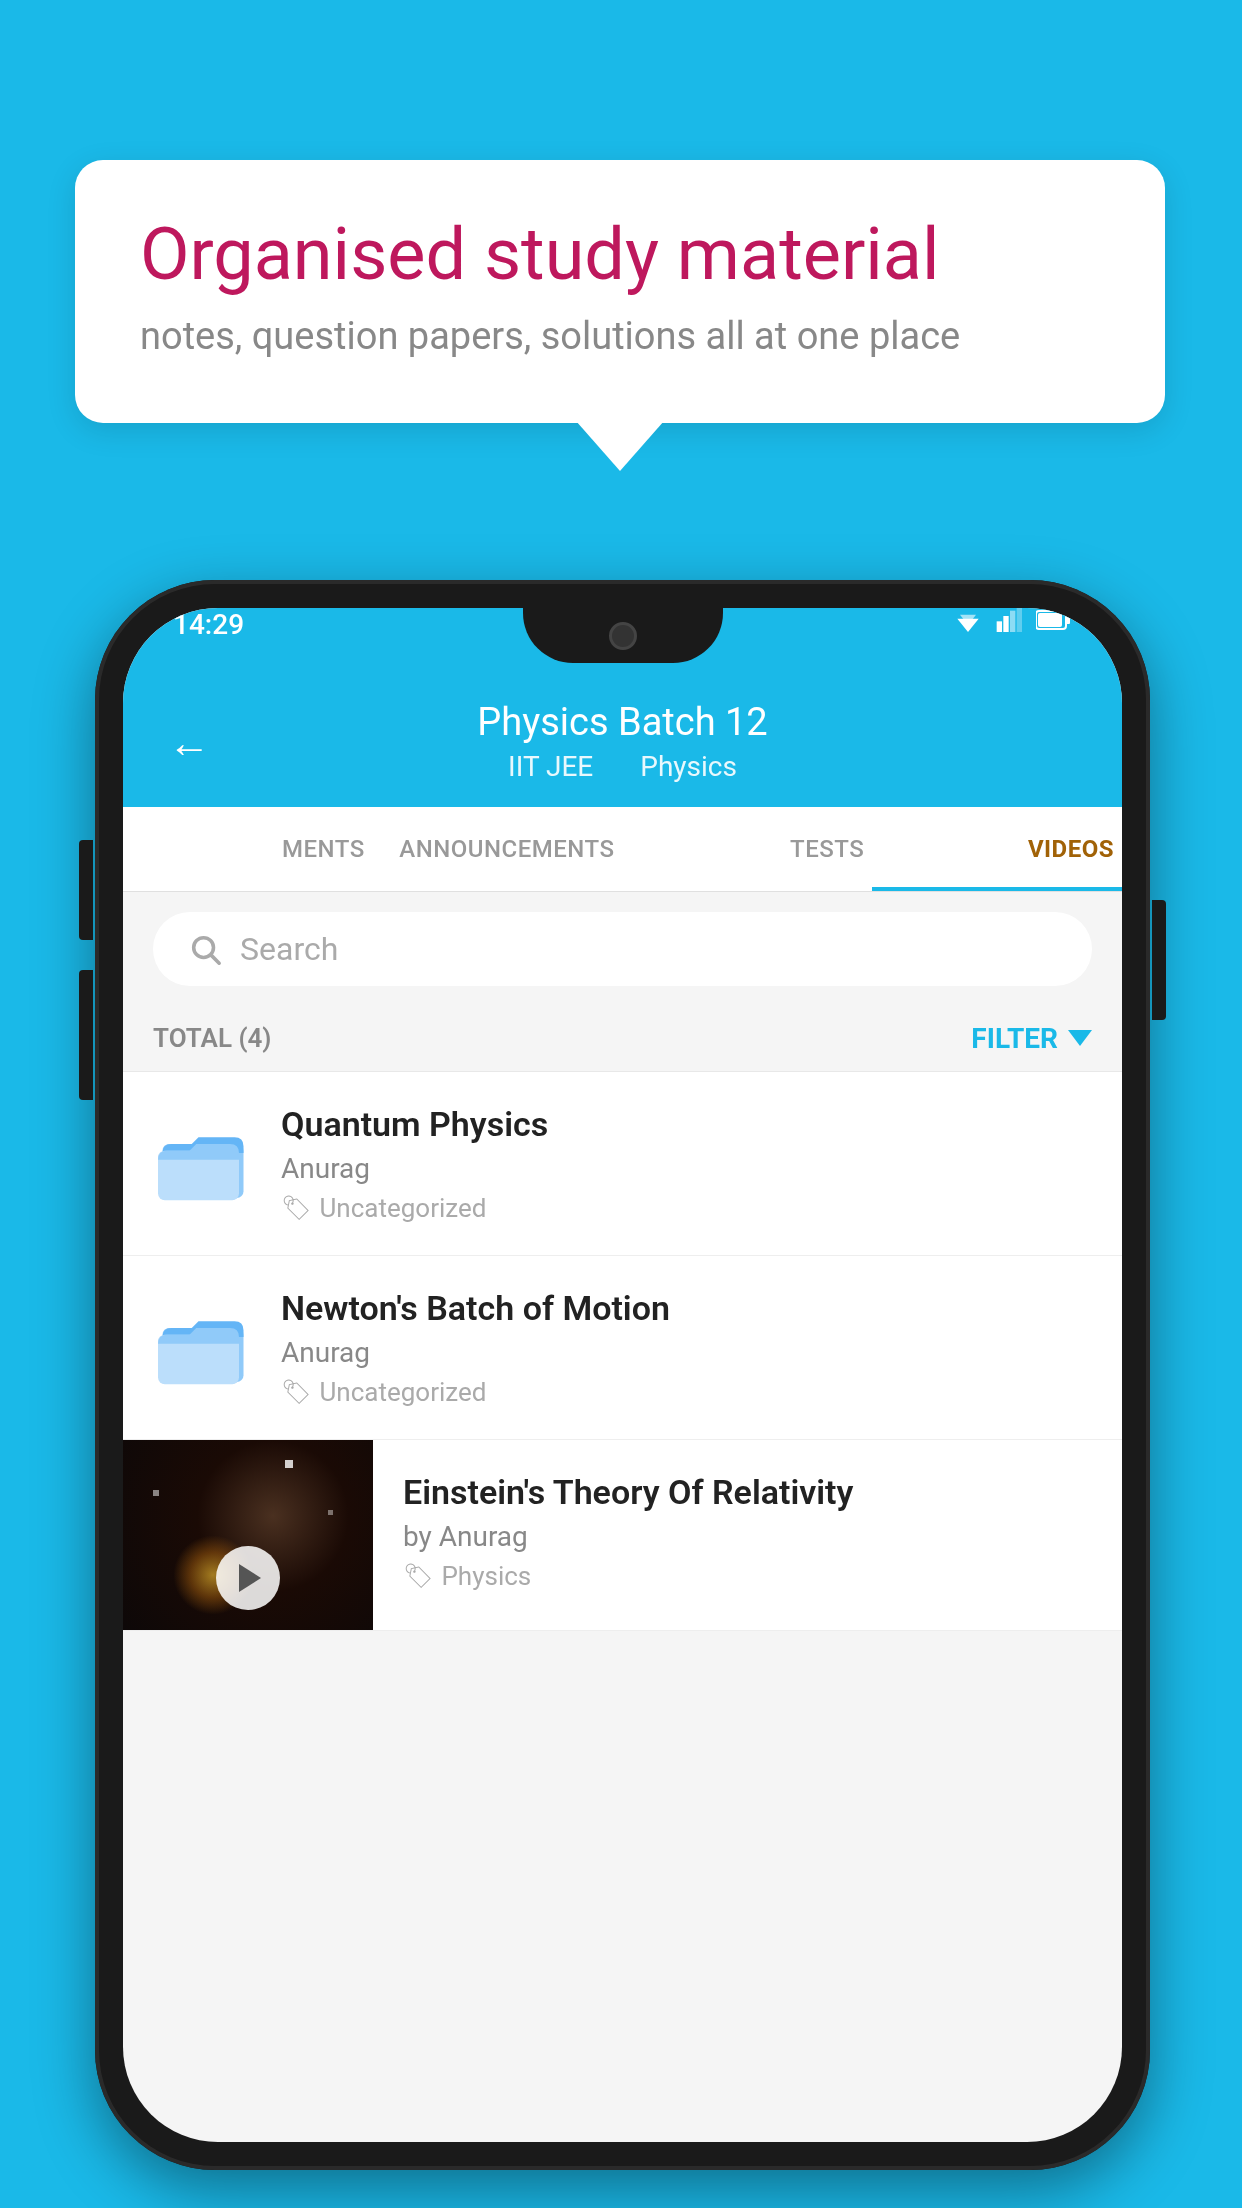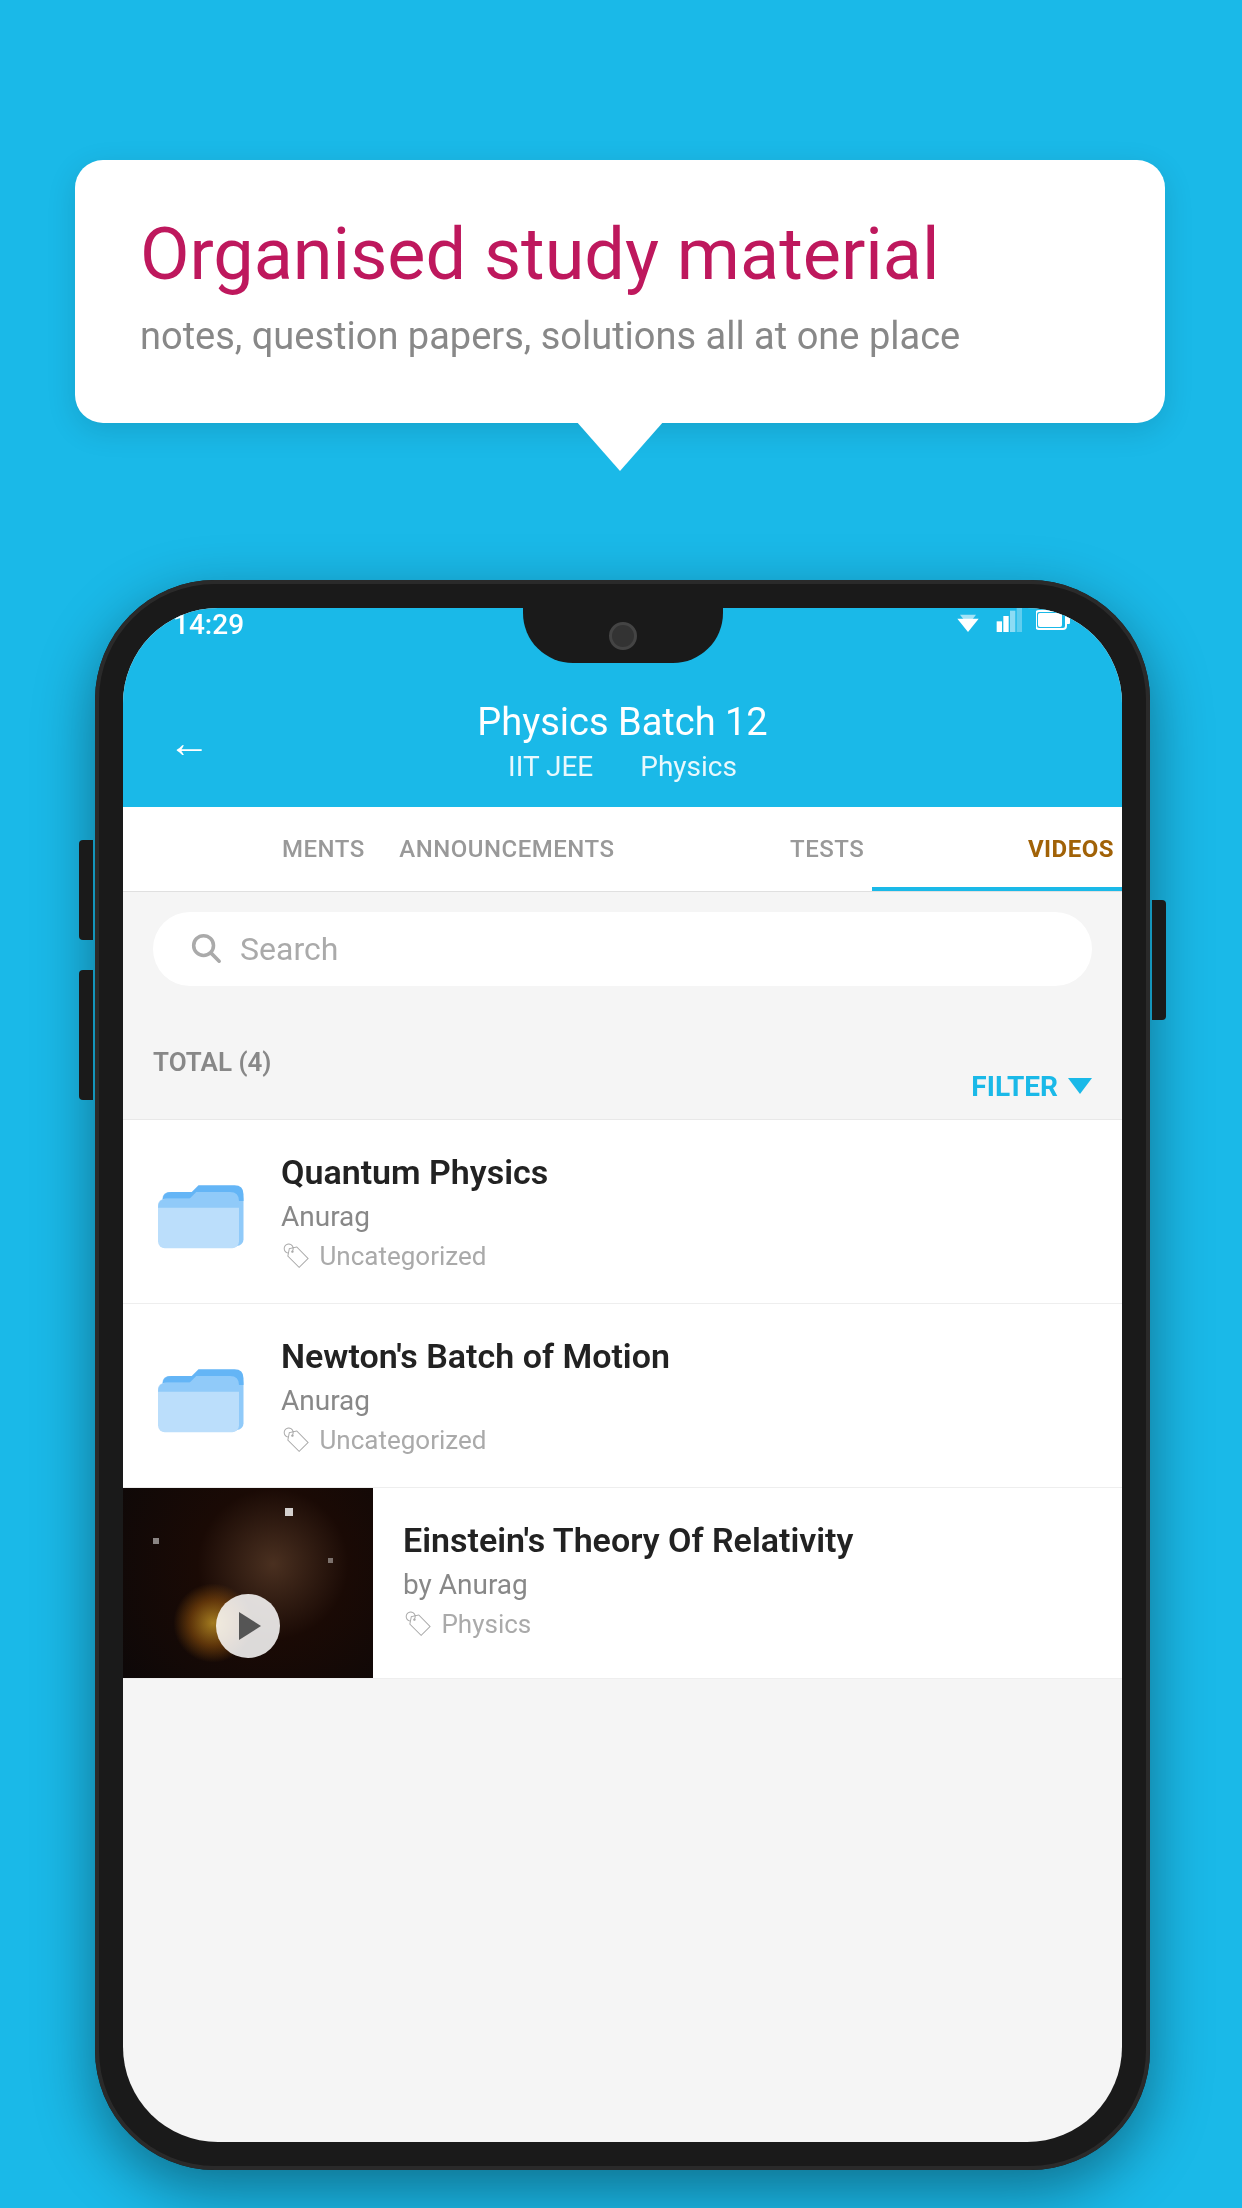--- a/index.html
+++ b/index.html
@@ -224,21 +224,21 @@
 
     
     .search-bar-wrap {
       background: #f5f5f5;
       padding: 20px 30px;
     }
     .search-bar {
       background: #ffffff;
       border-radius: 50px;
       display: flex;
-      align-items: flex-start;
+      align-items: center;
       padding: 18px 35px;
       gap: 18px;
     }
     .search-input-text {
       color: #aaa;
       font-size: 32px;
     }
 
     
     .filter-row {
@@ -255,21 +255,20 @@
       font-weight: 600;
     }
     .filter-btn {
       color: #1ab9e8;
       font-size: 28px;
       font-weight: 700;
       display: flex;
       align-items: center;
       gap: 10px;
       cursor: pointer;
-      margin-top: 48px;
     }
     .filter-icon {
       width: 0;
       height: 0;
       border-left: 12px solid transparent;
       border-right: 12px solid transparent;
       border-top: 16px solid #1ab9e8;
       display: inline-block;
     }
 

